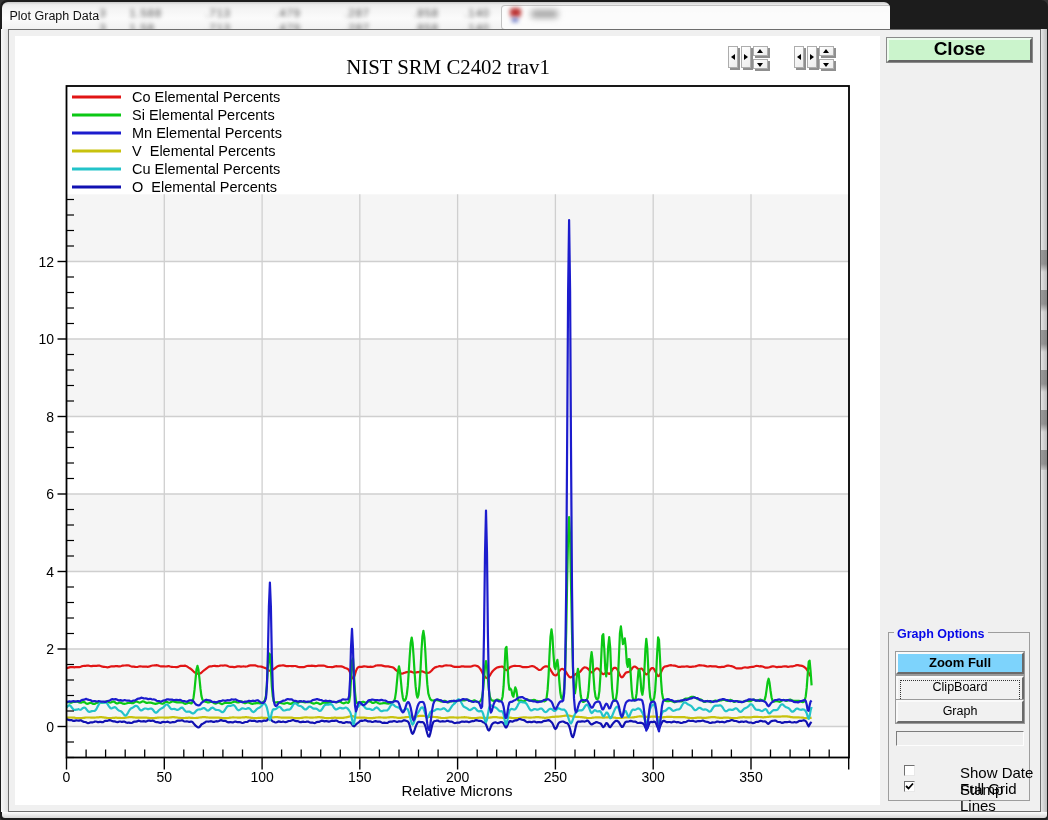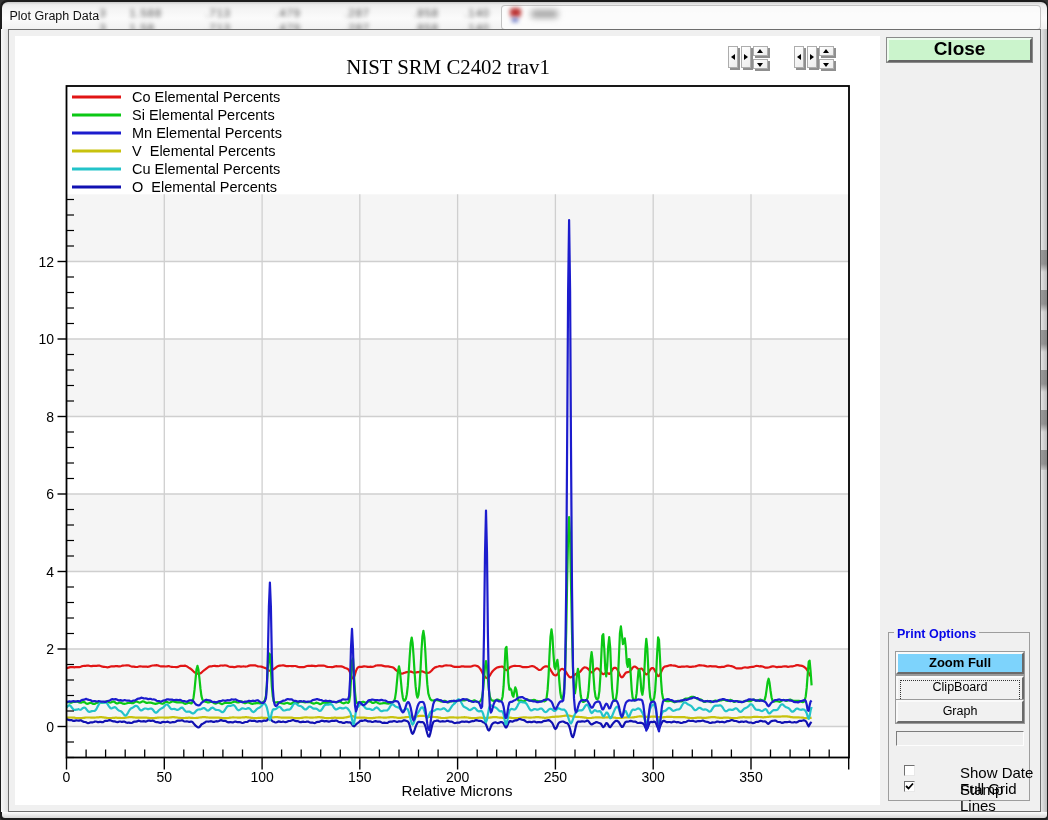--- a/index.html
+++ b/index.html
@@ -1,19 +1,19 @@
 <!DOCTYPE html>
 <html><head><meta charset="utf-8">
 <style>
 * { margin:0; padding:0; box-sizing:border-box; }
 html,body { width:1048px; height:820px; overflow:hidden; background:#333;
   font-family:"Liberation Sans", sans-serif; }
 #win { position:absolute; left:0; top:0; width:1048px; height:820px;
   background:#1c1c1c; border-radius:7px 7px 4px 4px; }
-#titlebar { position:absolute; left:1.5px; top:1.5px; width:1045px; height:27.5px;
+#titlebar { position:absolute; left:1.5px; top:1.5px; width:888px; height:27.5px;
   border-radius:6px 6px 0 0;
   background:linear-gradient(180deg,#c9c9c9 0%,#ececec 10%,#f5f5f5 30%,#fbfbfb 60%,#f2f2f2 100%);
   overflow:hidden; }
 #lborder { position:absolute; left:1.2px; top:29px; width:6.8px; height:783px;
   background:linear-gradient(90deg,#f8f8f8,#e3e3e3); }
 #rborder { position:absolute; left:1040px; top:29px; width:6.8px; height:783px;
   background:linear-gradient(90deg,#ededed,#bdbdbd); }
 #rtex { position:absolute; left:1040px; top:250px; width:6.5px; height:220px;
   background:repeating-linear-gradient(180deg,rgba(90,90,90,.55) 0 14px,rgba(200,200,200,.1) 22px 40px); }
 #bborder { position:absolute; left:1.5px; top:812px; width:1045px; height:6px;
@@ -250,21 +250,21 @@
     <div class="tri-r"></div>
   </div>
 <div class="spbtn" style="left:819px;top:46px;width:15px;height:10px">
     <div class="tri-u"></div>
   </div>
 <div class="spbtn" style="left:819px;top:58.5px;width:15px;height:10px">
     <div class="tri-d"></div>
   </div>
 <div id="closebtn">Close</div>
 <div id="gbox"></div>
-<div id="gbox-label">Print Options</div>
+<div id="gbox-label">Graph Options</div>
 <div class="vbtn" id="zoomfull">Zoom Full</div>
 <div class="vbtn" id="clipboard"><div class="dot"></div>ClipBoard</div>
 <div class="vbtn" id="printbtn">Graph</div>
 <div id="sunken"></div>
 <div class="cb" style="top:765px"></div>
 <div class="cblabel" style="top:763.5px">Show Date Stamp</div>
 <div class="cb" style="top:781px">
     <svg width="9" height="9" viewBox="0 0 9 9" style="position:absolute;left:-0.5px;top:-0.5px">
       <path d="M1 4 L3.5 6.5 L8 1.5" stroke="#000" stroke-width="1.8" fill="none"></path>
     </svg>

